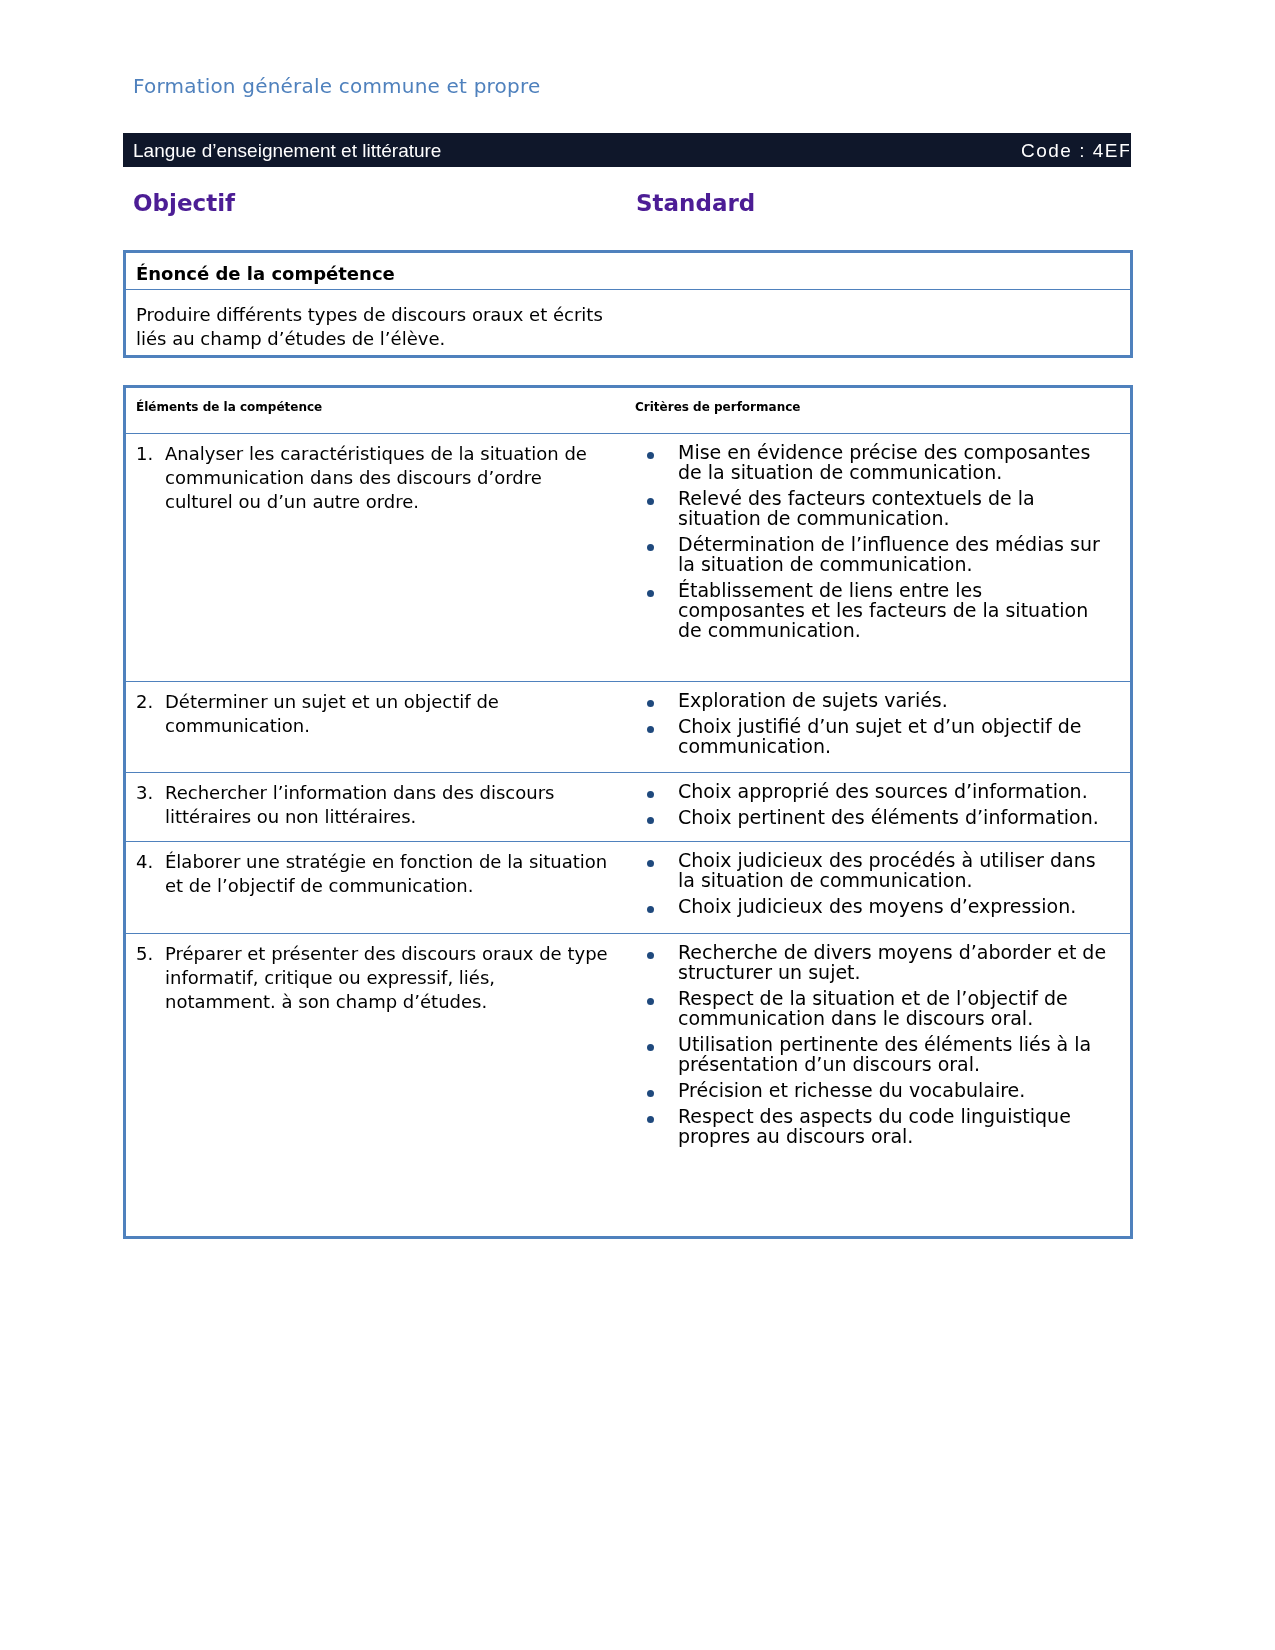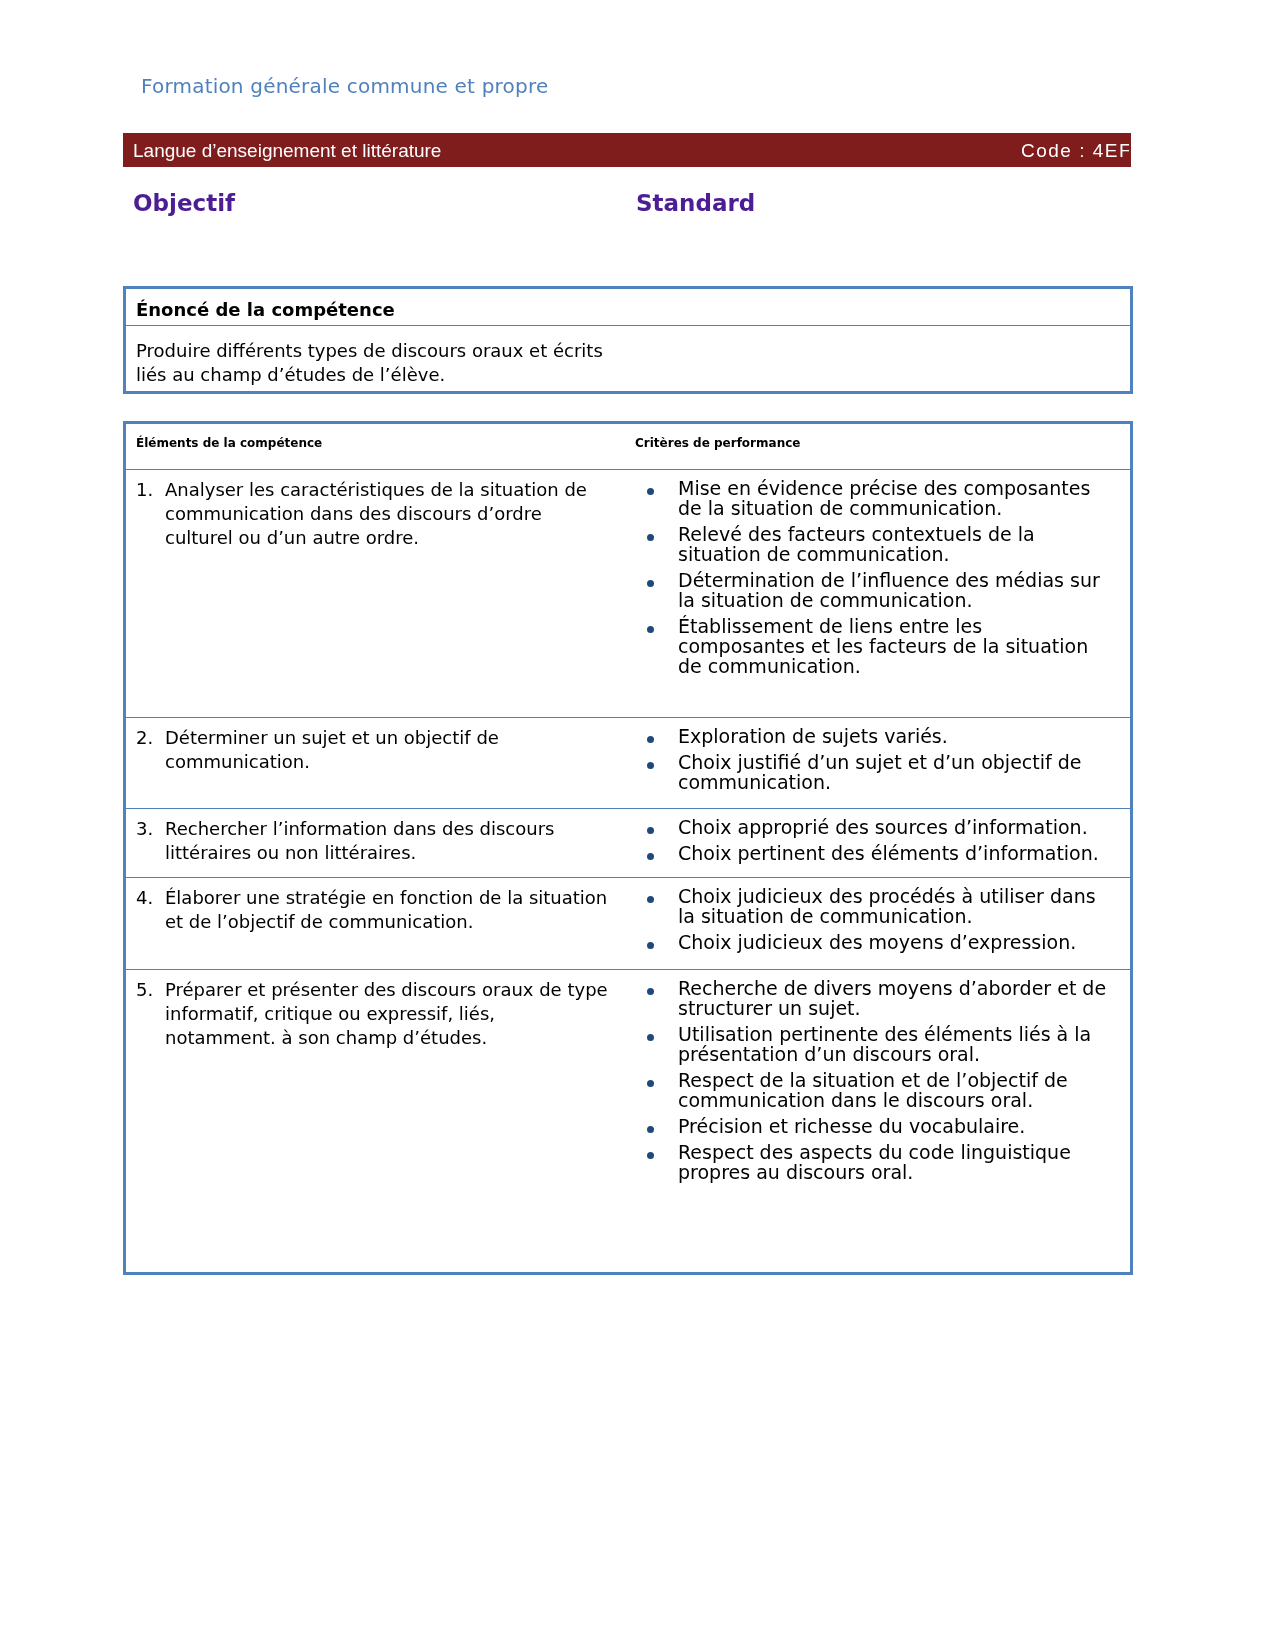--- a/index.html
+++ b/index.html
@@ -1,28 +1,28 @@
 <!DOCTYPE html>
 <html><head>
 <meta charset="utf-8">
 <style>
   html, body { margin: 0; padding: 0; background: #ffffff; }
   body { width: 1275px; height: 1650px; position: relative; overflow: hidden;
          font-family: "DejaVu Sans", sans-serif; color: #000; }
   .page-title { position: absolute; left: 133px; top: 74px; font-size: 20px;
-                color: #4f81bd; letter-spacing: 0.2px; margin-left: 8px; }
+                color: #4f81bd; letter-spacing: 0.2px; }
   .band { position: absolute; left: 123px; top: 133px; width: 1008px; height: 34px;
-          background: #7f1d1d; color: #fff; font-size: 17px; }
+          background: #0f172a; color: #fff; font-size: 17px; }
   .band .left { position: absolute; left: 10px; top: 7px; font-family: "Liberation Sans", sans-serif; font-size: 19px; }
   .band .right { position: absolute; left: 898px; top: 7px; font-family: "Liberation Sans", sans-serif; font-size: 19px; letter-spacing: 1.5px; white-space: nowrap; overflow: hidden; width: 108px; }
   .heading { position: absolute; top: 190px; font-size: 23px; font-weight: bold; color: #4c1d95; }
   .h-objectif { left: 133px; }
   .h-standard { left: 636px; }
 
-  .box { position: absolute; left: 123px; width: 1004px; border: 3px solid #4f81bd; margin-top: 36px; }
+  .box { position: absolute; left: 123px; width: 1004px; border: 3px solid #4f81bd; }
   .box1 { top: 250px; height: 102px; }
   .box1 .row-head { height: 36px; border-bottom: 1.5px solid #4f81bd; }
   .box1 .row-head span { position: absolute; left: 10px; top: 10px; font-weight: bold; font-size: 18px; }
   .box1 .row-body { position: absolute; left: 10px; top: 50px; width: 480px; font-size: 18px; line-height: 24px; }
 
   .tbl { top: 385px; height: 848px; }
   .tbl .thead { position: absolute; left: 0; right: 0; top: 0; height: 45px; border-bottom: 1.5px solid #4f81bd; }
   .tbl .thead span { position: absolute; top: 12px; font-weight: bold; font-size: 12px; }
   .th-left { left: 10px; }
   .th-right { left: 509px; }
@@ -107,19 +107,19 @@
     </ul>
   </div>
 
   <div class="trow last" style="top:546px;height:302px;">
     <div class="el">
       <span class="num">5.</span>
       <span class="txt">Préparer et présenter des discours oraux de type informatif, critique ou expressif, liés, notamment. à son champ d’études.</span>
     </div>
     <ul class="crit">
       <li><span class="bullet"></span><span>Recherche de divers moyens d’aborder et de structurer un sujet.</span></li>
+      <li><span class="bullet"></span><span>Respect de la situation et de l’objectif de communication dans le discours oral.</span></li>
       <li><span class="bullet"></span><span>Utilisation pertinente des éléments liés à la présentation d’un discours oral.</span></li>
-      <li><span class="bullet"></span><span>Respect de la situation et de l’objectif de communication dans le discours oral.</span></li>
       <li><span class="bullet"></span><span>Précision et richesse du vocabulaire.</span></li>
       <li><span class="bullet"></span><span>Respect des aspects du code linguistique propres au discours oral.</span></li>
     </ul>
   </div>
 </div>
 
 </body></html>

